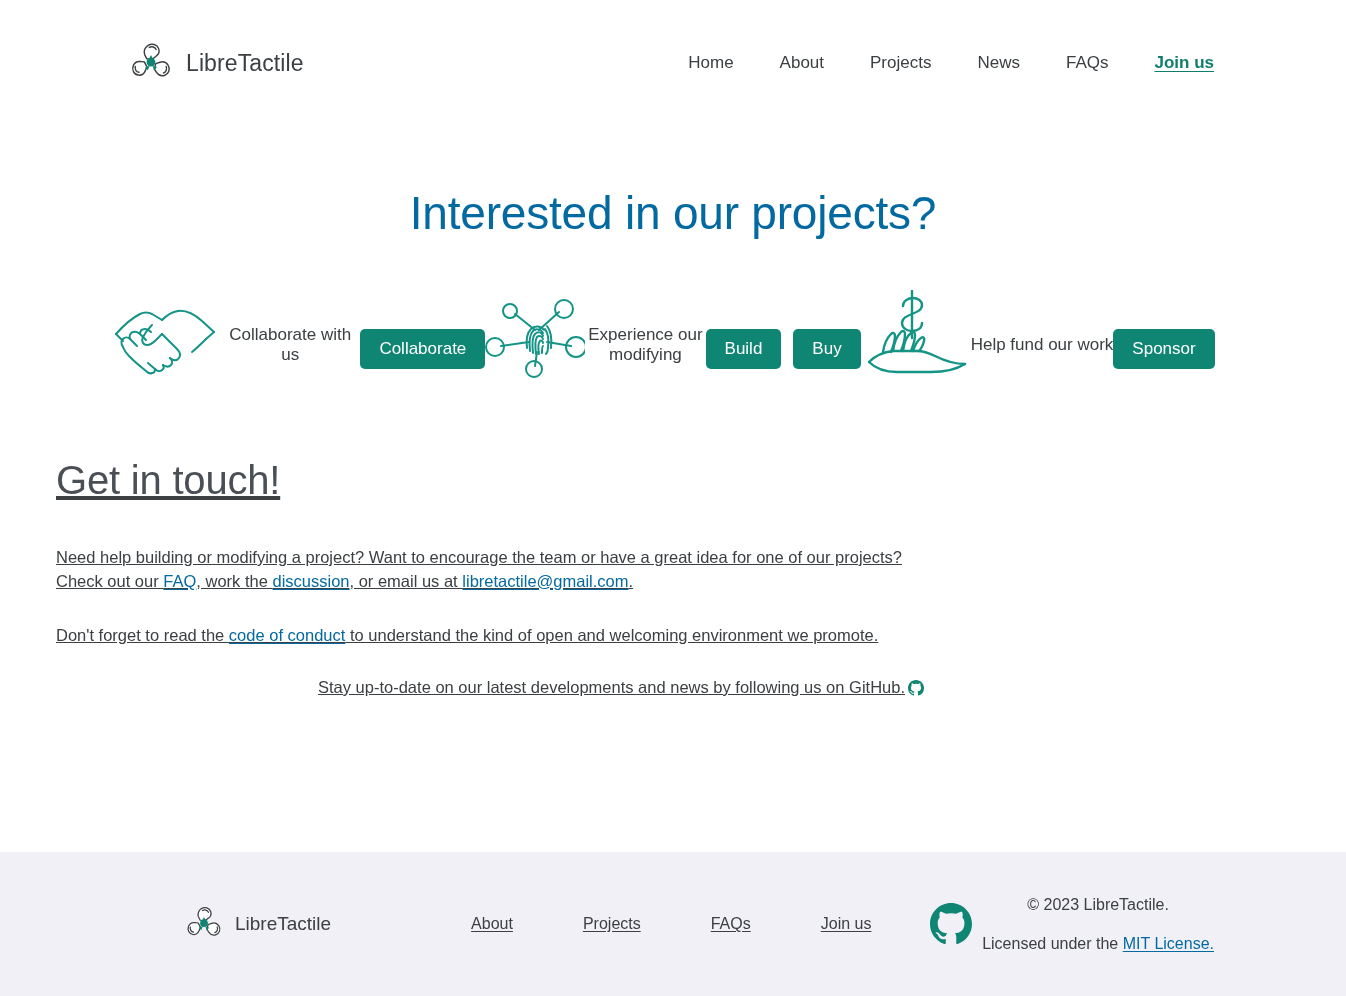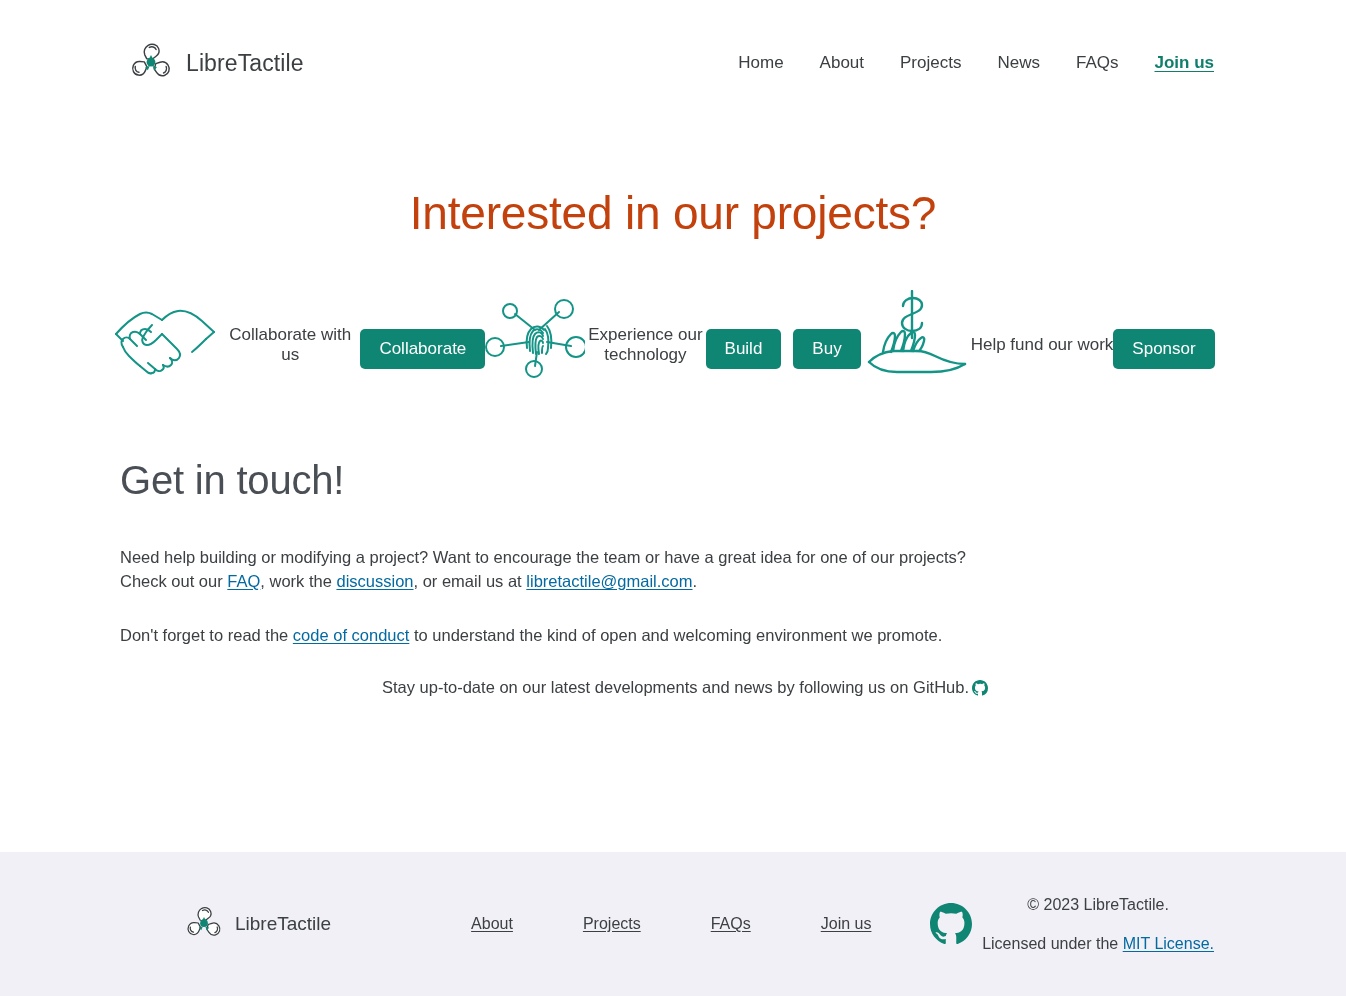--- a/index.html
+++ b/index.html
@@ -39,21 +39,21 @@
   }
   .brand-name {
     font-size: 23px;
     color: #3c4043;
     letter-spacing: 0.1px;
     white-space: nowrap;
   }
   .main-nav {
     display: flex;
     align-items: center;
-    gap: 0px;
+    gap: 10px;
   }
   .nav-link {
     font-size: 17px;
     color: #3c4043;
     text-decoration: none;
     padding: 4px 18px;
     white-space: nowrap;
   }
   .nav-link:last-child { padding-right: 0; }
   .nav-link.accent {
@@ -61,21 +61,21 @@
     font-weight: bold;
     text-decoration: underline;
     text-underline-offset: 3px;
   }
 
   
   .hero-title {
     text-align: center;
     font-size: 46px;
     font-weight: 300;
-    color: #c2410c;
+    color: #0369a1;
     margin: 60px 0 0 0;
     letter-spacing: -0.2px;
   }
 
   
   .card-row {
     display: flex;
     margin-top: 52px;
     padding: 0 110px;
   }
@@ -111,22 +111,23 @@
     font-family: "Liberation Sans", sans-serif;
     font-size: 17px;
     padding: 10px 19px;
     cursor: pointer;
     line-height: 1.2;
     white-space: nowrap;
   }
 
   
   .touch-section {
-    padding: 0 120px;
+    padding: 0 56px;
     margin-top: 74px;
+    text-decoration: underline;
   }
   .touch-title {
     font-size: 40px;
     font-weight: 300;
     color: #4a4f56;
     margin: 0;
     letter-spacing: -0.2px;
   }
   .touch-para {
     font-size: 16.5px;
@@ -297,21 +298,21 @@
         <path d="M42 52 C41 44 42 37 46 33 C50 29 56 30 59 34"></path>
         <path d="M45 55 C44 46 44 39 48 35 C51 32 56 33 58 37"></path>
         <path d="M48 57 C47 48 47 41 50 38 C53 35 57 36 58 40"></path>
         <path d="M51 58 C50 50 50 44 52 41 C54 39 57 40 58 43"></path>
         <path d="M54 58 C53 52 53 47 55 45 C56 44 58 45 58 47"></path>
         <path d="M57 57 C57 53 57 50 58 50"></path>
         <path d="M60 33 C63 37 64 44 63 52 C63 55 62 57 61 58"></path>
         <path d="M62 30 C66 35 67 43 66 52"></path>
       </svg>
     </div>
-    <div class="card-label">Experience our technology</div>
+    <div class="card-label">Experience our modifying</div>
     <div class="card-actions">
       <button class="btn">Build</button>
       <button class="btn">Buy</button>
     </div>
   </div>
 
   <div class="card">
     <div class="card-icon">
       <svg width="110" height="96" viewBox="0 0 110 96" xmlns="http://www.w3.org/2000/svg" fill="none" stroke="#149486" stroke-width="2.4" stroke-linecap="round" stroke-linejoin="round">
 

